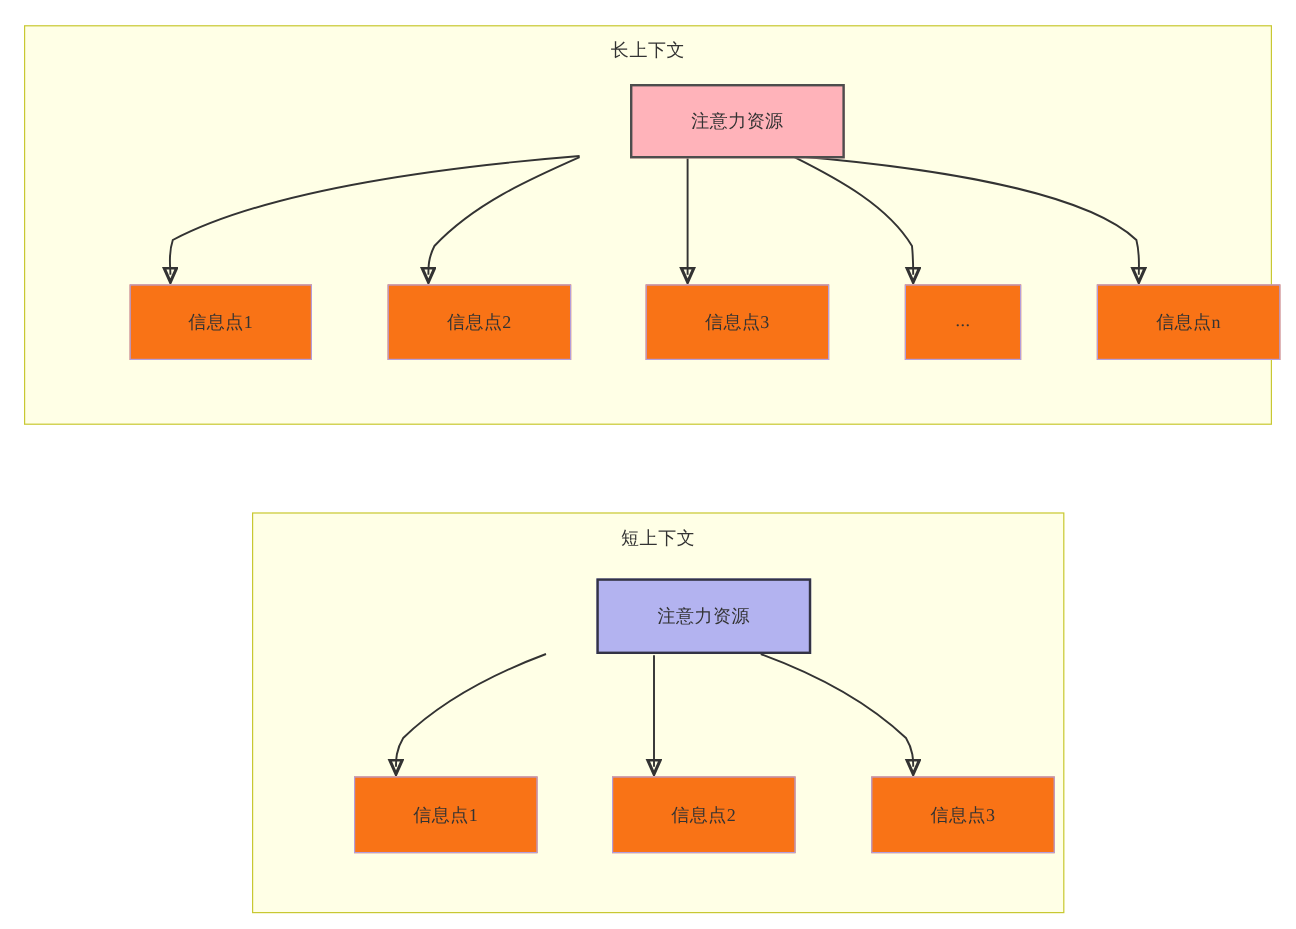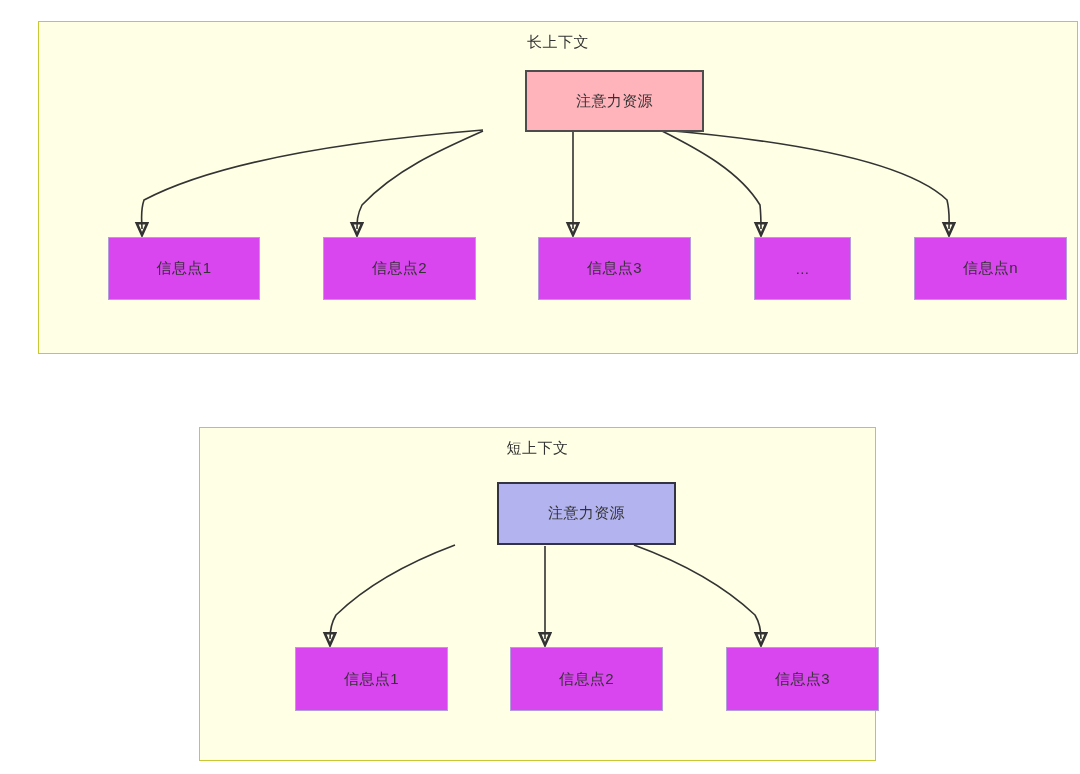--- a/index.html
+++ b/index.html
@@ -22,27 +22,27 @@
     width: 1080px;
     height: 774px;
   }
   .group-box {
     position: absolute;
     background: #FFFFE6;
     border: 1px solid #C8C832;
     box-sizing: border-box;
   }
   #group-long {
-    left: 38px;
+    left: 20px;
     top: 21px;
     width: 1040px;
     height: 333px;
   }
   #group-short {
-    left: 199px;
+    left: 210px;
     top: 427px;
     width: 677px;
     height: 334px;
   }
   .group-title {
     position: absolute;
     left: 0;
     right: 0;
     text-align: center;
     font-size: 15px;
@@ -67,22 +67,23 @@
   }
   .node-root-red {
     background: #FFB3BA;
     border: 2px solid #4D4D4D;
   }
   .node-root-blue {
     background: #B3B3F0;
     border: 2px solid #333344;
   }
   .node-leaf {
-    background: #d946ef;
+    background: #f97316;
     border: 1.5px solid #B39DDB;
+    font-family: Liberation Serif, serif;
   }
 
   
   #node-long-root { left: 483px; top: 70px; width: 179px; height: 62px; }
   #node-long-leaf-0 { left: 66px;  top: 237px; width: 152px; height: 63px; }
   #node-long-leaf-1 { left: 281px; top: 237px; width: 153px; height: 63px; }
   #node-long-leaf-2 { left: 496px; top: 237px; width: 153px; height: 63px; }
   #node-long-leaf-3 { left: 712px; top: 237px; width: 97px;  height: 63px; }
   #node-long-leaf-4 { left: 872px; top: 237px; width: 153px; height: 63px; }
 

